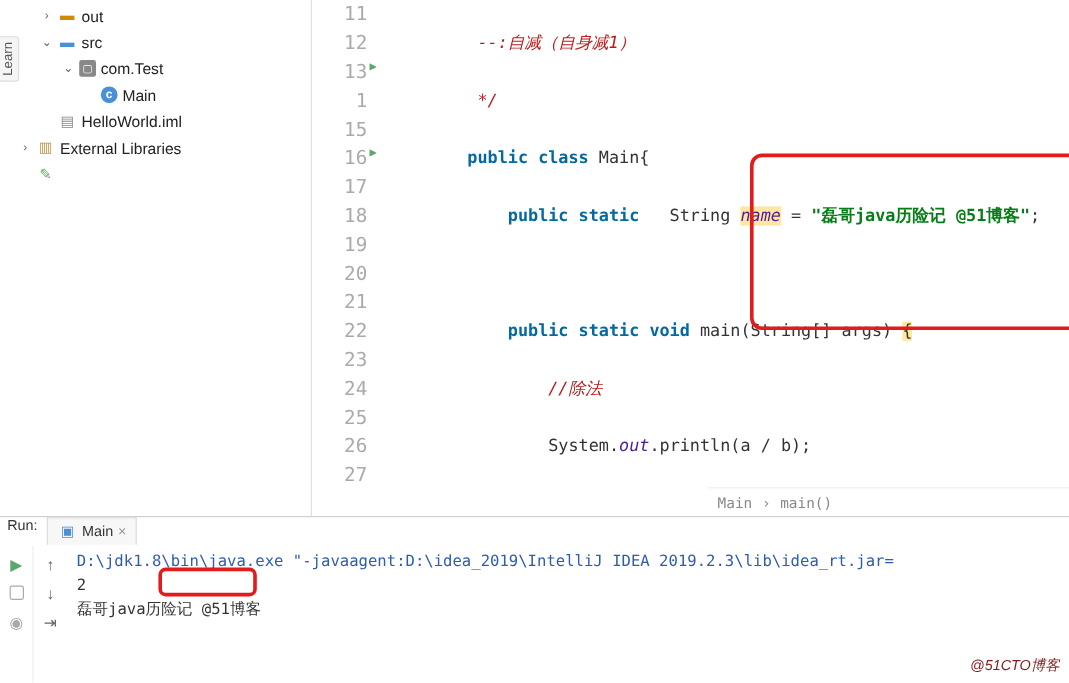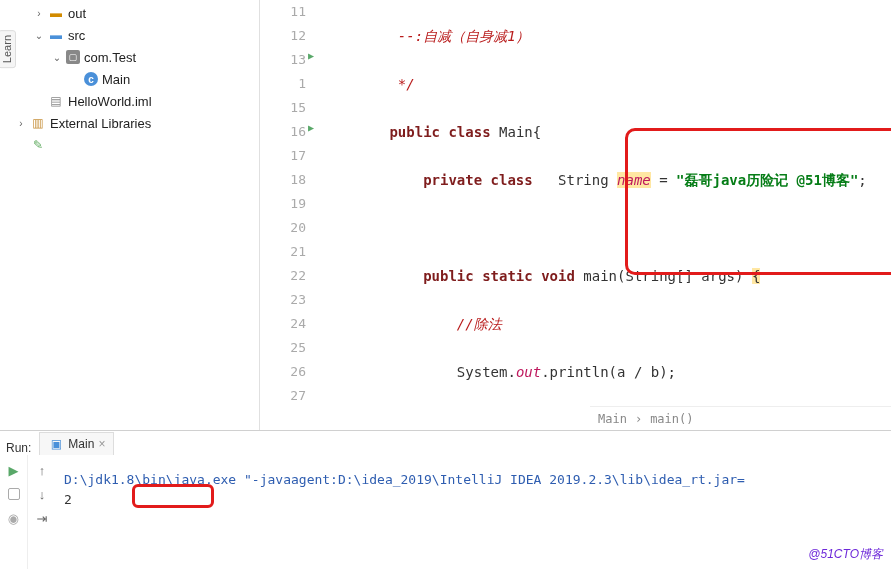--- a/index.html
+++ b/index.html
@@ -16,45 +16,45 @@
 .pkg { background:#888; color:#fff; border-radius:2px; font-size:9px; width:14px; height:14px; }
 .cls { background:#4a90d9; color:#fff; border-radius:50%; font-size:10px; width:14px; height:14px; font-weight:bold; }
 .iml { color:#888; }
 .lib { color:#c7923e; }
 .scr { color:#5ba85b; }
 .tree-label { color:#222; }
 .indent1 { padding-left:18px; }
 .indent2 { padding-left:36px; }
 .indent3 { padding-left:54px; }
 .editor { flex:1; display:flex; background:#fff; position:relative; font-family:Consolas,monospace; font-size:14px; }
-.gutter { width:56px; text-align:right; padding-right:10px; color:#aaa; user-select:none; line-height:24px; font-size:13px; }
+.gutter { width:56px; text-align:right; padding-right:10px; color:#aaa; user-select:none; line-height:24px; font-size:16px; }
 .gut-run { position:absolute; left:48px; color:#59a869; font-size:10px; }
 .runmk13 { top:50px; } .runmk16 { top:122px; }
 .code { flex:1; line-height:24px; white-space:pre; position:relative; padding-left:6px; }
-.kw { color:#7f1d1d; font-weight:bold;text-align:center; }
+.kw { color:#0369a1; font-weight:bold;text-align:center; }
 .str { color:#067d17; font-weight:bold; }
-.fld { color:#be185d; font-style:italic; }
+.fld { color:#4c1d95; font-style:italic; }
 .cmt { color:#b91c1c; font-style:italic; }
 .hl { background:#ffe7a3; }
 .red-box { position:absolute; border:3px solid #e21b1b; border-radius:10px; }
 .box-code { left:365px; top:128px; width:370px; height:147px; }
 .breadcrumb { position:absolute; bottom:0; left:330px; height:24px; display:flex; align-items:center; gap:8px; font-size:12px; color:#888; padding-left:8px; border-top:1px solid #eee; width:560px; background:#fff; }
 .run-panel { border-top:1px solid #d0d0d0; height:139px; display:flex; }
-.run-hdr { position:absolute; left:0; display:flex; align-items:flex-end; height:24px; gap:8px; padding-left:6px; font-size:12px; }
+.run-hdr { position:absolute; left:0; display:flex; align-items:flex-start; height:24px; gap:8px; padding-left:6px; font-size:12px; }
 .run-tab { display:flex; align-items:center; gap:4px; padding:3px 8px; border:1px solid #ddd; border-bottom:none; background:#f7f7f7; }
 .run-body { display:flex; width:100%; padding-top:24px; }
 .run-tools { width:28px; display:flex; flex-direction:column; align-items:center; gap:6px; padding-top:6px; border-right:1px solid #eee; }
 .run-tools2 { width:28px; display:flex; flex-direction:column; align-items:center; gap:6px; padding-top:6px; }
 .tool-btn { width:18px; height:18px; display:flex; align-items:center; justify-content:center; color:#666; cursor:pointer; font-size:13px; }
 .play { color:#59a869; }
 .stop { color:#aaa; border:1px solid #aaa; width:12px; height:12px; border-radius:2px; }
-.console { flex:1; font-family:Consolas,monospace; font-size:13px; padding:4px 8px; line-height:20px; position:relative;margin-top:11px; }
+.console { flex:1; font-family:Consolas,monospace; font-size:13px; padding:4px 8px; line-height:20px; position:relative; }
 .cmd { color:#2e5db0; }
 .box-out { position:absolute; left:76px; top:18px; width:82px; height:24px; border:3px solid #e21b1b; border-radius:6px; }
-.watermark { position:absolute; right:8px; bottom:6px; color:#6d28d9; font-size:12px; font-style:italic;text-align:center; }
+.watermark { position:absolute; right:8px; bottom:6px; color:#7f1d1d; font-size:12px; font-style:italic;text-align:center; }
 .chev-r::before { content:"›"; }
 </style>
 </head>
 <body>
 
 <div class="top">
   <div class="sidebar">
     <div class="learn-tab">Learn</div>
     <div class="tree">
       <div class="tree-row indent1">
@@ -113,21 +113,21 @@
         <div>25</div>
         <div>26</div>
         <div>27</div>
     </div>
     <span class="gut-run runmk13">▶</span>
     <span class="gut-run runmk16">▶</span>
     <div class="code">
 <div>         <span class="cmt">--:自减（自身减1）</span></div>
 <div>         <span class="cmt">*/</span></div>
 <div>        <span class="kw">public</span><span class="kw"> class</span><span> Main{</span></div>
-<div>            <span class="kw">private class</span><span>   String </span><span class="fld hl">name</span><span> = </span><span class="str">"磊哥java历险记 @51博客"</span><span>;</span></div>
+<div>            <span class="kw">public static</span><span>   String </span><span class="fld hl">name</span><span> = </span><span class="str">"磊哥java历险记 @51博客"</span><span>;</span></div>
 <div> </div>
 <div>            <span class="kw">public static void</span><span> main(String[] args) </span><span class="hl">{</span></div>
 <div>                <span class="cmt">//除法</span></div>
 <div>                <span>System.</span><span class="fld">out</span><span>.println(a / b);</span></div>
 <div> </div>
 
 
 
     </div>
     <div class="red-box box-code"></div>
@@ -157,18 +157,19 @@
       <div class="tool-btn" style="color:#aaa">◉</div>
     </div>
     <div class="run-tools2">
       <div class="tool-btn">↑</div>
       <div class="tool-btn">↓</div>
       <div class="tool-btn">⇥</div>
     </div>
     <div class="console">
       <div class="cmd">D:\jdk1.8\bin\java.exe "-javaagent:D:\idea_2019\IntelliJ IDEA 2019.2.3\lib\idea_rt.jar=</div>
       <div>2</div>
+      <div>磊哥java历险记 @51博客</div>
       <div class="red-box box-out"></div>
     </div>
   </div>
 </div>
 
 <div class="watermark">@51CTO博客</div>
 
 </body></html>

